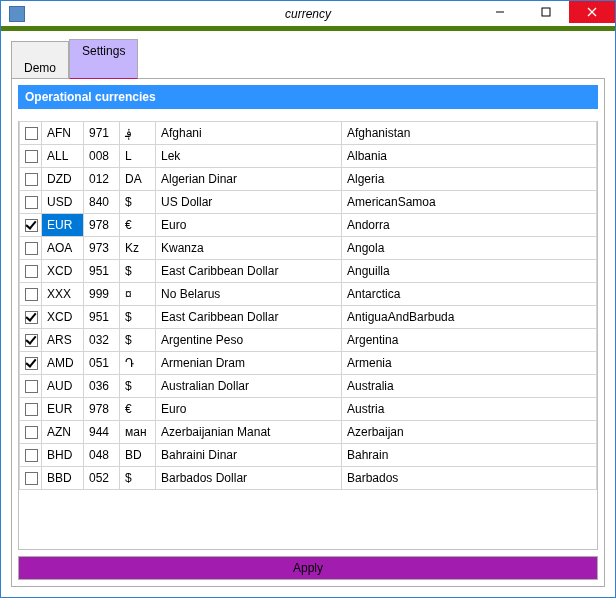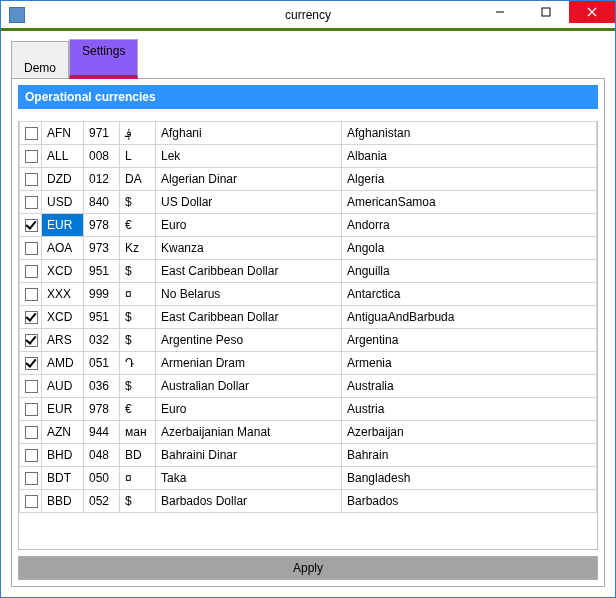--- a/index.html
+++ b/index.html
@@ -17,22 +17,23 @@
     border: 1px solid #2e7fd1;
     background: #fff;
     display: flex;
     flex-direction: column;
   }
   .titlebar {
     height: 30px;
     background: #fff;
     display: flex;
     align-items: center;
-    border-bottom: 3px solid #4d7c0f;
+    border-bottom: 5px solid #4d7c0f;
     position: relative;
+    font-style: italic;
   }
   .titlebar .app-icon {
     width: 16px;
     height: 16px;
     margin-left: 8px;
     background: #5a8fc7;
     border: 1px solid #3a6fa7;
   }
   .titlebar .title {
     position: absolute;
@@ -78,22 +79,22 @@
     padding: 4px 12px;
     border: 1px solid #acacac;
     border-bottom: none;
     background: #f0f0f0;
     font-size: 12px;
     margin-right: 0;
     position: relative;
     cursor: default;
   }
   .tab.active {
-    background: #8b5cf6;
-    border-bottom: 4px solid #be185d;
+    background: #c4b5fd;
+    border-bottom: 1px solid #be185d;
     margin-bottom: -1px;
   }
   .tab:not(.active) {
     margin-top: 2px;
     padding-top:19px;
     padding-bottom:3px;
   }
   .tabpanel {
     border: 1px solid #acacac;
     flex: 1;
@@ -166,21 +167,21 @@
     border-width: 0 2px 2px 0;
     transform: rotate(40deg);
   }
   .apply-wrap {
     margin-top: 6px;
   }
   .apply-btn {
     width: 100%;
     height: 24px;
     border: 1px solid #acacac;
-    background: #a3a3a3;
+    background: #a21caf;
     font-size: 12px;
     font-family: inherit;
     cursor: default;
   }
   
   .grid-scroll::-webkit-scrollbar { width: 17px; }
   .grid-scroll::-webkit-scrollbar-track { background: #f0f0f0; }
   .grid-scroll::-webkit-scrollbar-thumb { background: #c2c2c2; border:1px solid #a0a0a0;}
   .grid-scroll::-webkit-scrollbar-button { background:#f0f0f0; height:17px; border:1px solid #c0c0c0;}
 </style>
@@ -345,28 +346,20 @@
                 <tr>
                   <td class="check"><span class="cb"></span></td>
                   <td class="codecell">BHD</td>
                   <td>048</td>
                   <td>BD</td>
                   <td>Bahraini Dinar</td>
                   <td>Bahrain</td>
                 </tr>
                 <tr>
                   <td class="check"><span class="cb"></span></td>
-                  <td class="codecell">BDT</td>
-                  <td>050</td>
-                  <td>¤</td>
-                  <td>Taka</td>
-                  <td>Bangladesh</td>
-                </tr>
-                <tr>
-                  <td class="check"><span class="cb"></span></td>
                   <td class="codecell">BBD</td>
                   <td>052</td>
                   <td>$</td>
                   <td>Barbados Dollar</td>
                   <td>Barbados</td>
                 </tr>
               </tbody>
           </table>
         </div>
       </div>

